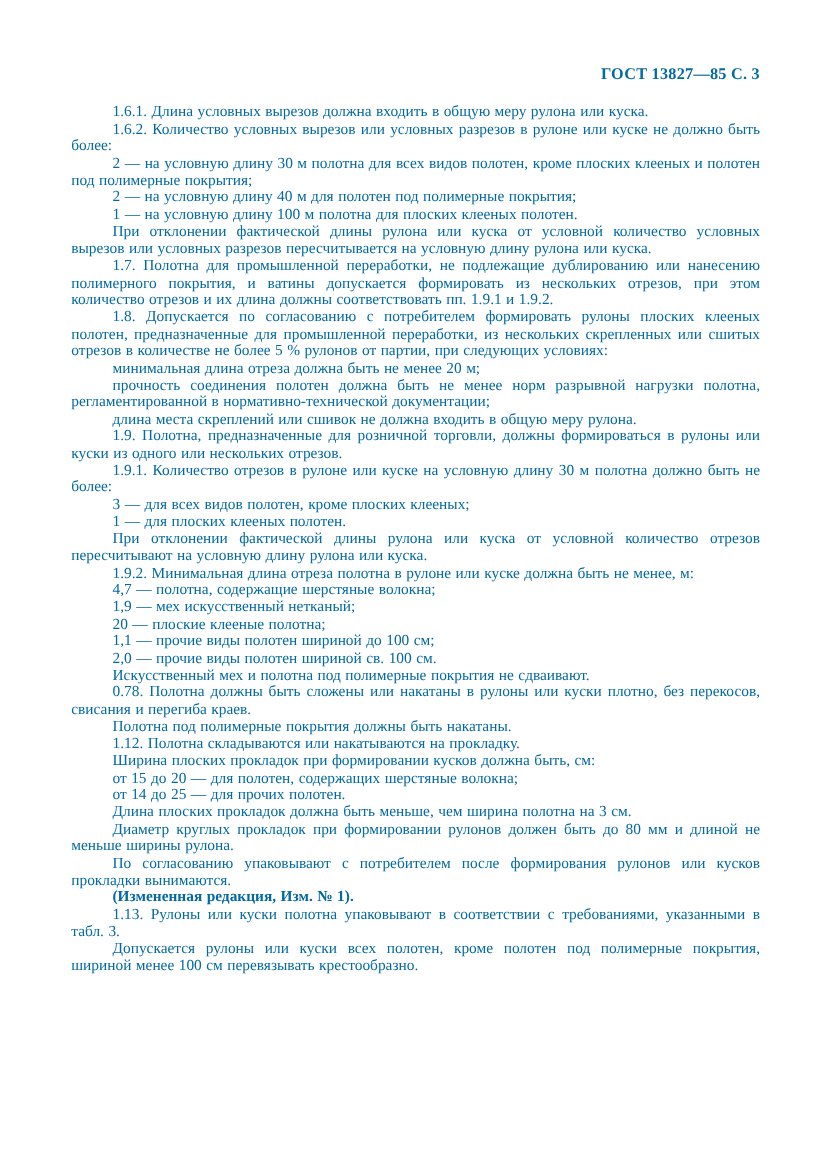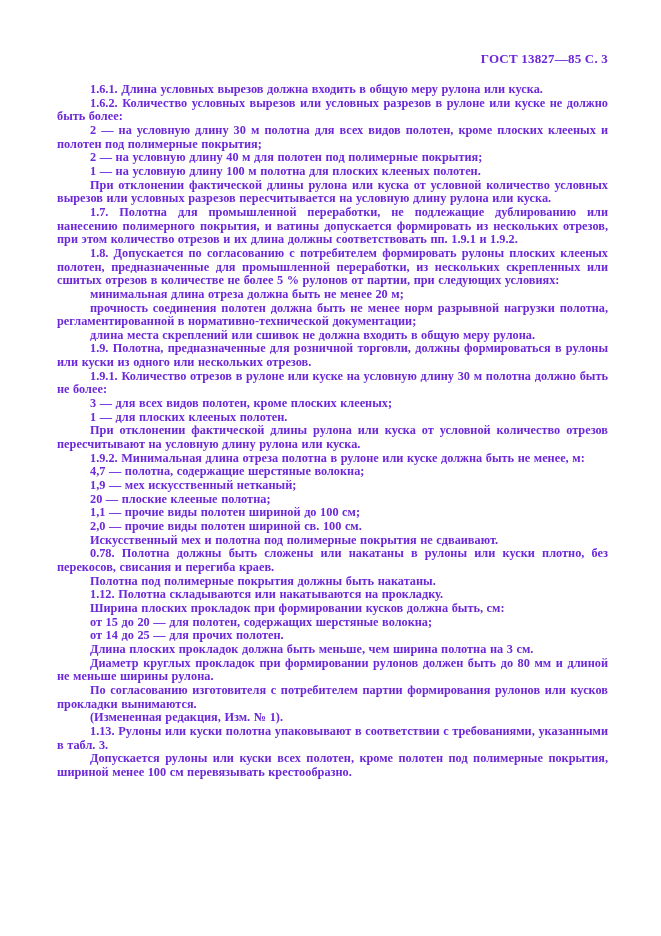--- a/index.html
+++ b/index.html
@@ -5,21 +5,21 @@
   html, body {
     margin: 0;
     padding: 0;
     background: #ffffff;
   }
   .page {
     position: relative;
     width: 661px;
     height: 936px;
     background: #ffffff;
-    color: #6d28d9;
+    color: #0369a1;
     font-family: "Liberation Serif", "DejaVu Serif", serif;
     overflow: hidden;
     box-sizing: border-box;
   }
   .page-header {
     position: absolute;
     top: 51px;
     left: 57px;
     right: 53px;
     text-align: right;
@@ -35,21 +35,20 @@
     width: 551px;
     font-size: 12.3px;
     line-height: 13.65px;
     text-align: justify;
   }
   .document-body p {
     margin: 0;
     padding: 0;
     text-indent: 33px;
     word-spacing: 0.5px;
-    font-weight: bold;
   }
   .document-body p.bold {
     font-weight: bold;
   }
 </style>
 </head>
 <body>
 
 <div class="page">
   <div class="page-header">ГОСТ 13827—85 С. 3</div>
@@ -78,18 +77,18 @@
       <p>2,0 — прочие виды полотен шириной св. 100 см.</p>
       <p>Искусственный мех и полотна под полимерные покрытия не сдваивают.</p>
       <p>0.78.  Полотна должны быть сложены или накатаны в рулоны или куски плотно, без перекосов, свисания и перегиба краев.</p>
       <p>Полотна под полимерные покрытия должны быть накатаны.</p>
       <p>1.12.  Полотна складываются или накатываются на прокладку.</p>
       <p>Ширина плоских прокладок при формировании кусков должна быть, см:</p>
       <p>от 15 до 20 — для полотен, содержащих шерстяные волокна;</p>
       <p>от 14 до 25 — для прочих полотен.</p>
       <p>Длина плоских прокладок должна быть меньше, чем ширина полотна на 3 см.</p>
       <p>Диаметр круглых прокладок при формировании рулонов должен быть до 80 мм и длиной не меньше ширины рулона.</p>
-      <p>По согласованию изготовителя с потребителем партии формирования рулонов или кусков прокладки вынимаются.</p>
+      <p>По согласованию упаковывают с потребителем после формирования рулонов или кусков прокладки вынимаются.</p>
       <p class="bold">(Измененная редакция, Изм. № 1).</p>
       <p>1.13.  Рулоны или куски полотна упаковывают в соответствии с требованиями, указанными в табл. 3.</p>
       <p>Допускается рулоны или куски всех полотен, кроме полотен под полимерные покрытия, шириной менее 100 см перевязывать крестообразно.</p>
     </div>
 </div>
 
 </body></html>

